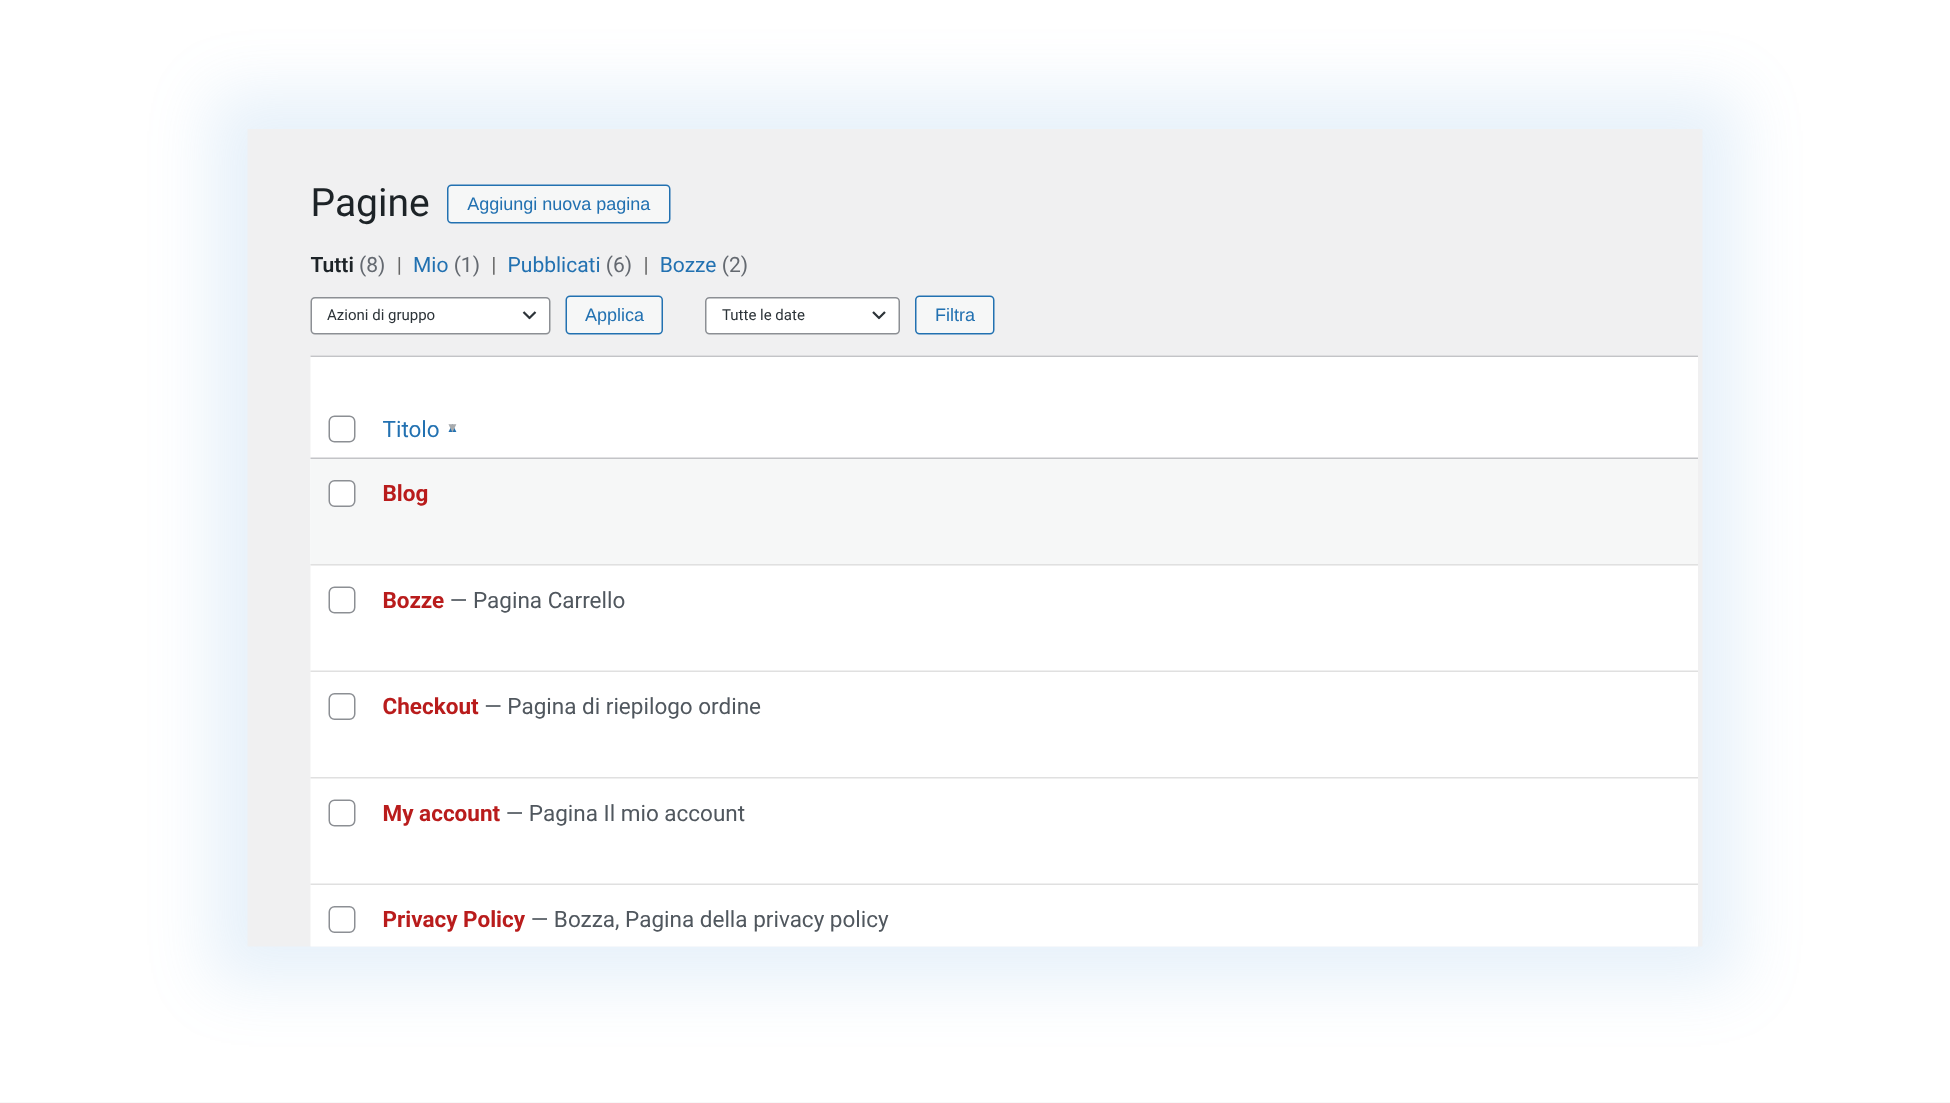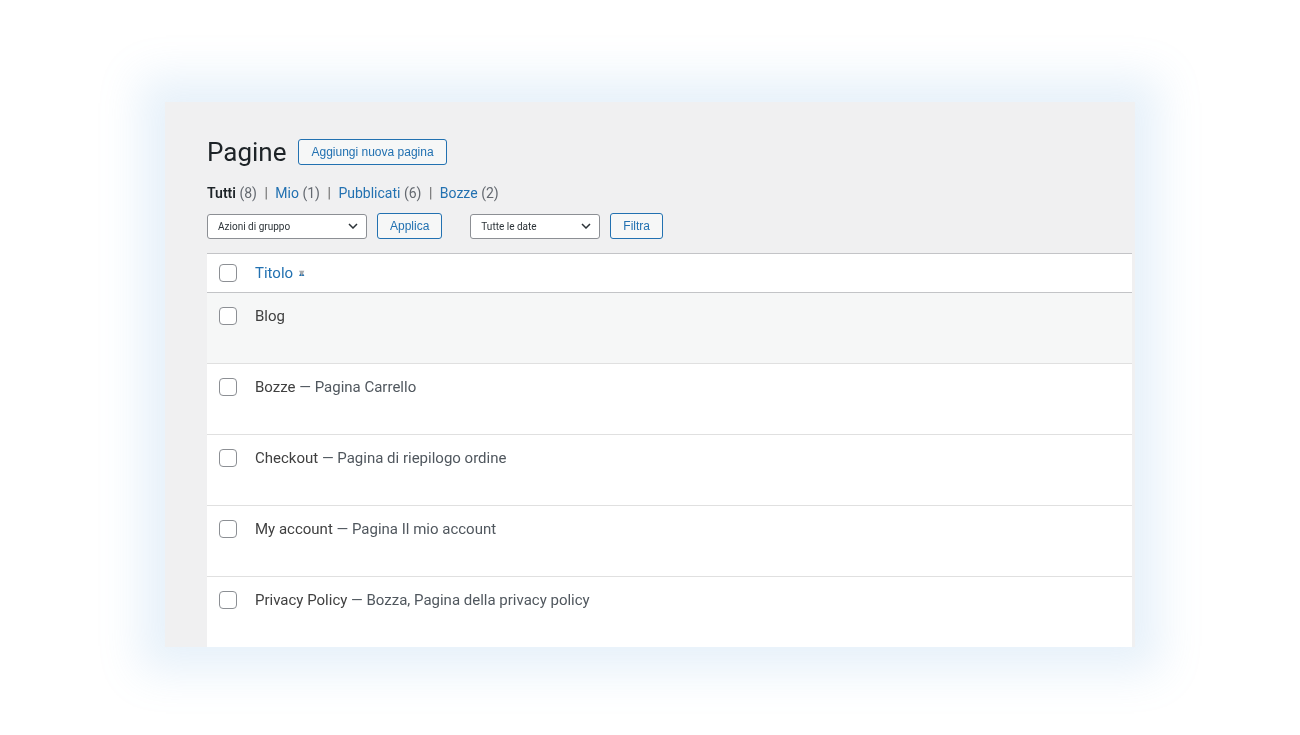--- a/index.html
+++ b/index.html
@@ -6,21 +6,21 @@
   body {
     font-family: -apple-system, BlinkMacSystemFont, "Segoe UI", Roboto, sans-serif;
     background: #fff;
     width: 1300px;
     height: 735px;
     position: relative;
   }
   .canvas {
     position: absolute;
     left: 165px;
-    top: 102px;
+    top: 86px;
     width: 970px;
     height: 545px;
     background: #f0f0f1;
     box-shadow: 0 0 40px 25px rgba(120,180,230,0.18);
     overflow: hidden;
   }
   .inner {
     padding: 35px 0 0 42px;
   }
   .header-row {
@@ -84,20 +84,21 @@
     border-left: none;
     border-right: none;
     background: #fff;
     width: 925px;
   }
   .list-header {
     display: flex;
     align-items: center;
     padding: 10px 12px;
     border-bottom: 1px solid #c3c4c7;
+    margin-top: 29px;
   }
   .cb {
     width: 18px;
     height: 18px;
     border: 1px solid #8c8f94;
     border-radius: 4px;
     background: #fff;
     flex-shrink: 0;
     cursor: pointer;
   }
@@ -119,21 +120,21 @@
   }
   .row {
     display: flex;
     align-items: flex-start;
     padding: 14px 12px 38px 12px;
     border-bottom: 1px solid #e0e0e0;
   }
   .row:nth-child(2) { background: #f6f7f7; }
   .row:last-child { border-bottom: none; }
   .row-content { margin-left: 18px; font-size: 15px; }
-  .row-title { color: #404040; font-weight: 400; cursor: pointer; }
+  .row-title { color: #b91c1c; font-weight: 700; cursor: pointer; }
   .row-suffix { color: #50575e; font-weight: 400; }
 </style>
 </head>
 <body>
 
 <div class="canvas">
   <div class="inner">
 
     <div class="header-row">
       <h1 class="page-title">Pagine</h1>

